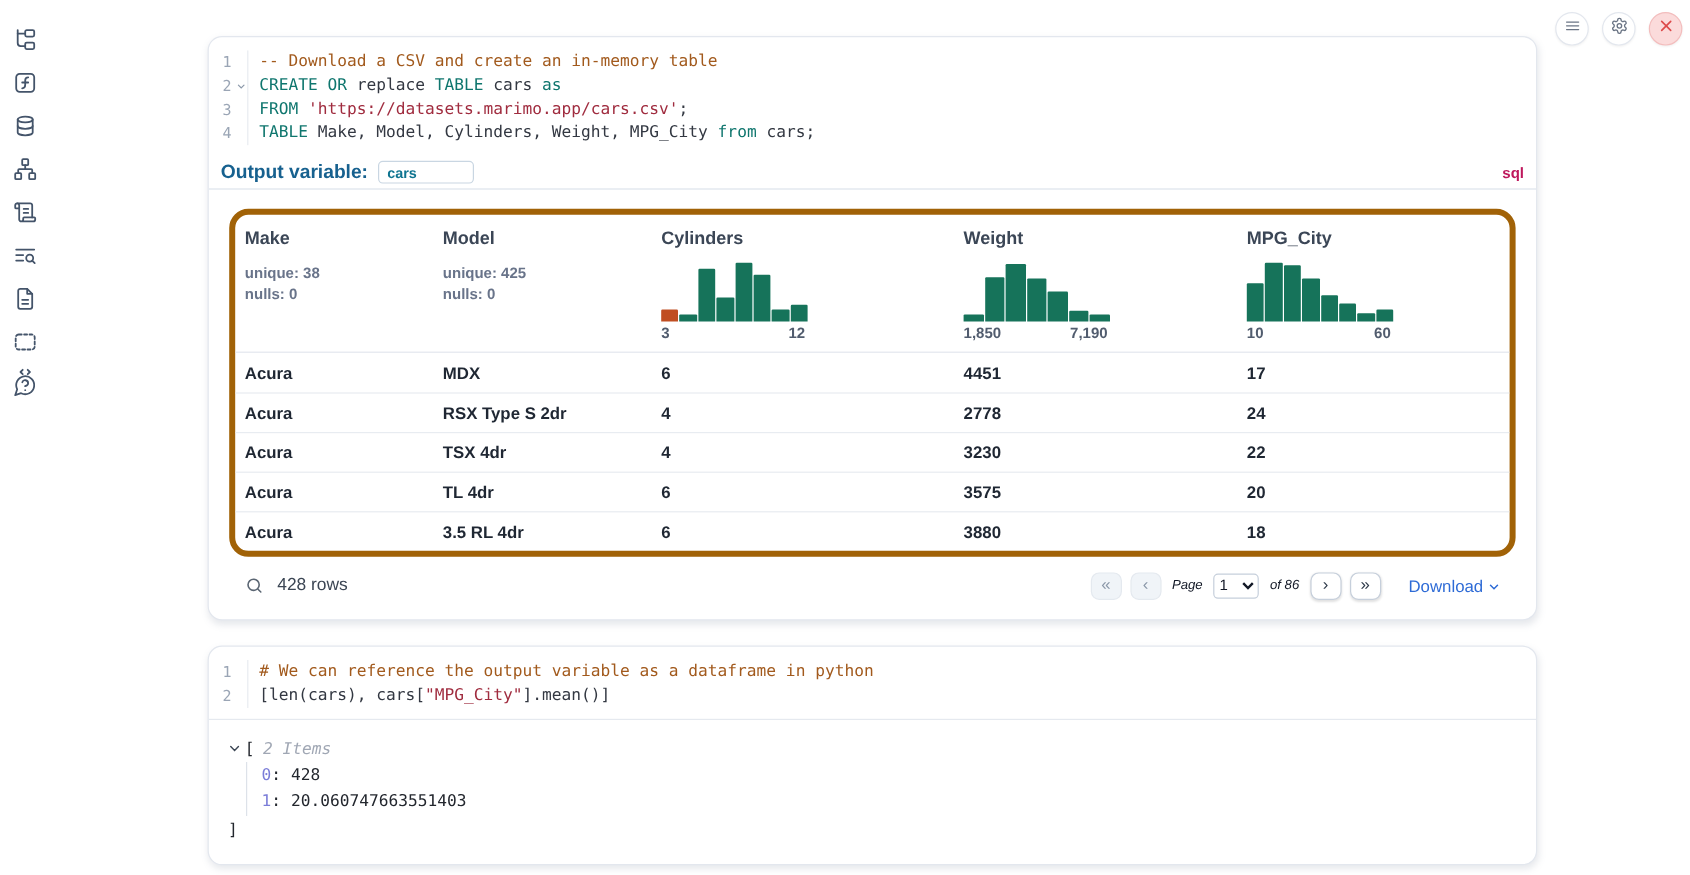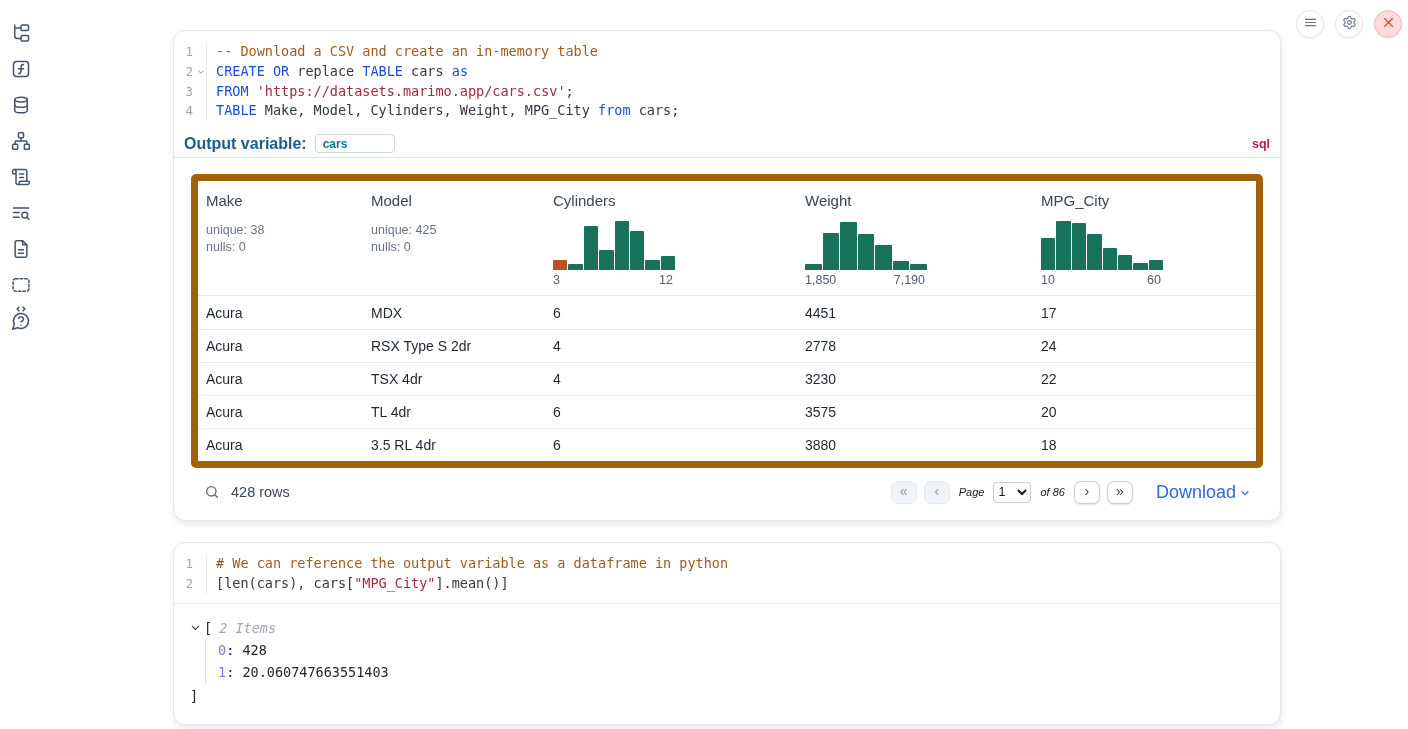--- a/index.html
+++ b/index.html
@@ -22,33 +22,33 @@
   .card + .card { margin-top:21px; }
 
   .code-area { display:flex; font-family:"DejaVu Sans Mono","Liberation Mono",monospace; font-size:13.5px; line-height:19.8px; padding:11px 0 9px; }
   .gutter-col { width:33px; flex-shrink:0; border-right:1px solid #e8ecf1; }
   .gutter-row { display:flex; align-items:center; height:19.8px; color:#9aa5b5; font-size:12.5px; }
   .gutter-num { flex:1; text-align:right; padding-right:2px; }
   .gutter-fold { width:11px; display:flex; align-items:center; justify-content:center; color:#8b98a9; cursor:pointer; }
   .gutter-fold svg { width:8px; height:8px; }
   .code-col { flex:1; padding-left:9px; }
   .code-line { height:19.8px; white-space:pre; }
-  .tok-kw { color:#1d4ed8; }
+  .tok-kw { color:#0f766e; }
   .tok-cm { color:#a25a1d; }
   .tok-str { color:#a02c3f; }
   .tok-pl { color:#333842; }
 
   .outvar-strip { display:flex; align-items:center; height:28px; padding:0 10px; border-bottom:1px solid #dde3ec; }
   .outvar-label { font-size:16px; font-weight:bold; color:#17618f; }
   .outvar-input { margin-left:8px; width:80px; height:19px; border:1px solid #c9d6e2; border-radius:4px; font-family:"Liberation Sans",sans-serif; font-size:12px; font-weight:bold; color:#0e7490; padding:0 7px; outline:none; }
   .lang-badge { margin-left:auto; font-size:12.5px; font-weight:bold; color:#be185d; }
 
   
   .table-section { padding:16px 17px 12px; }
-  .data-table { border:7px solid #a16207; border-radius:5px; overflow:hidden; }
+  .data-table { border:5px solid #a16207; border-radius:16px; overflow:hidden;font-weight:bold; }
   .tgrid { display:grid; grid-template-columns:165px 182px 252px 236px 1fr; }
   .thead { border-bottom:1px solid #e3e7ee; }
   .th-cell { padding:11px 8px 8px; cursor:pointer; }
   .col-name { font-size:15px; color:#3b4656; }
   .col-stats { margin-top:13px; font-size:12.5px; color:#69748a; line-height:16.5px; }
   .hist { margin-top:9px; width:122px; }
   .hist-bars { height:52px; display:flex; align-items:flex-end; gap:1px; }
   .hist-bar { flex:1; border-radius:1px 1px 0 0; }
   .hist-labels { display:flex; justify-content:space-between; margin-top:3px; font-size:12.5px; color:#515c6e; padding-right:2px; }
   .t-row { height:33px; align-items:center; border-top:1px solid #e8ecf1; font-size:14px; color:#1f2733; }
@@ -57,21 +57,21 @@
 
   .table-footer { margin-top:8px; height:32px; display:flex; align-items:center; padding:0 13px; }
   .search-icon { width:16px; height:16px; color:#5b6673; cursor:pointer; }
   .rowcount { margin-left:11px; font-size:14.5px; color:#3c4654; }
   .pager { margin-left:auto; display:flex; align-items:center; gap:7px; }
   .pg-btn { width:26px; height:23px; border-radius:7px; display:flex; align-items:center; justify-content:center; font-size:14px; line-height:1; cursor:pointer; padding-bottom:2px; }
   .pg-btn.muted { background:#f0f4f8; border:1px solid #e4e9ef; color:#8b98a9; }
   .pg-btn.active { background:#fff; border:1px solid #c6cfdb; color:#2f3a4a; box-shadow:0 1px 2px rgba(0,0,0,.12); }
   .page-label, .of-label { font-size:11px; color:#121826; margin:0 2px;font-style:italic; }
   .page-select { width:38px; height:21px; border:1px solid #c6cfdb; border-radius:4px; font-size:12.5px; color:#121826; background:#fff; }
-  .download { margin-left:16px; display:flex; align-items:center; gap:4px; color:#2e6bd6; font-size:18px; cursor:pointer; }
+  .download { margin-left:16px; display:flex; align-items:center; gap:4px; color:#2e6bd6; font-size:14px; cursor:pointer; }
   .download svg { width:10px; height:10px; margin-top:2px; }
 
   
   .py-out { border-top:1px solid #e5e9ef; padding:16px 16px 18px; font-family:"DejaVu Sans Mono","Liberation Mono",monospace; font-size:13.5px; color:#23272e; }
   .tree-head { display:flex; align-items:center; }
   .tree-chevron { width:11px; height:11px; color:#3c4654; margin-right:3px; cursor:pointer; }
   .tree-chevron svg { width:11px; height:11px; display:block; }
   .items-label { font-style:italic; color:#a0a7b4; margin-left:7px; }
   .tree-body { margin-left:15px; border-left:1px solid #dde2e9; padding-left:12px; margin-top:3px; }
   .tree-entry { line-height:22.5px; }

